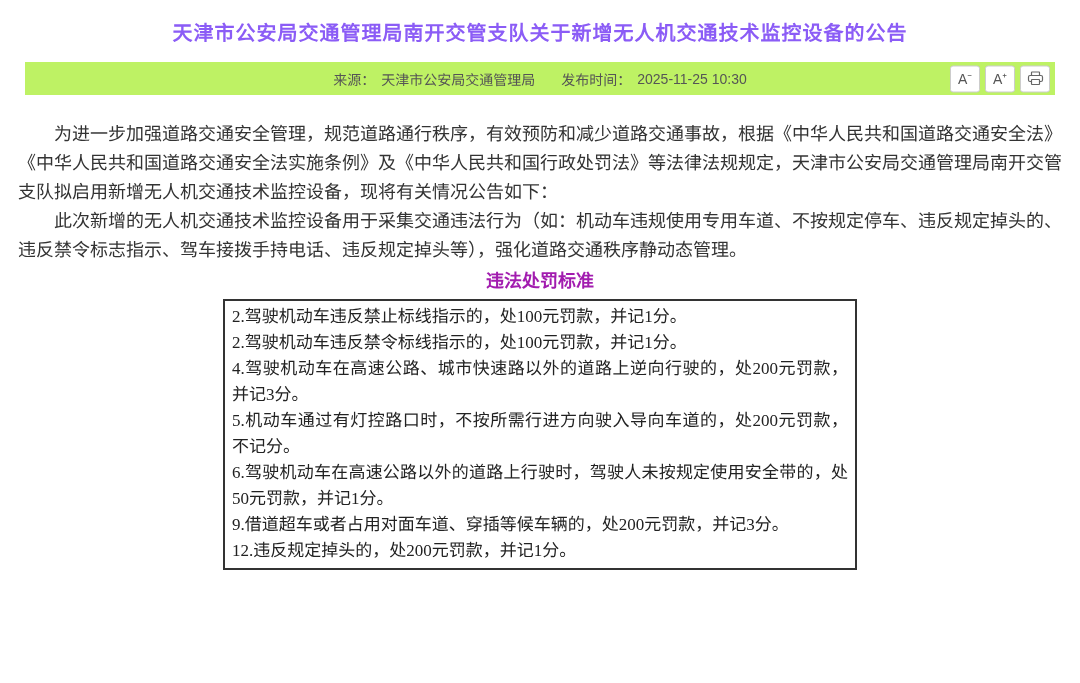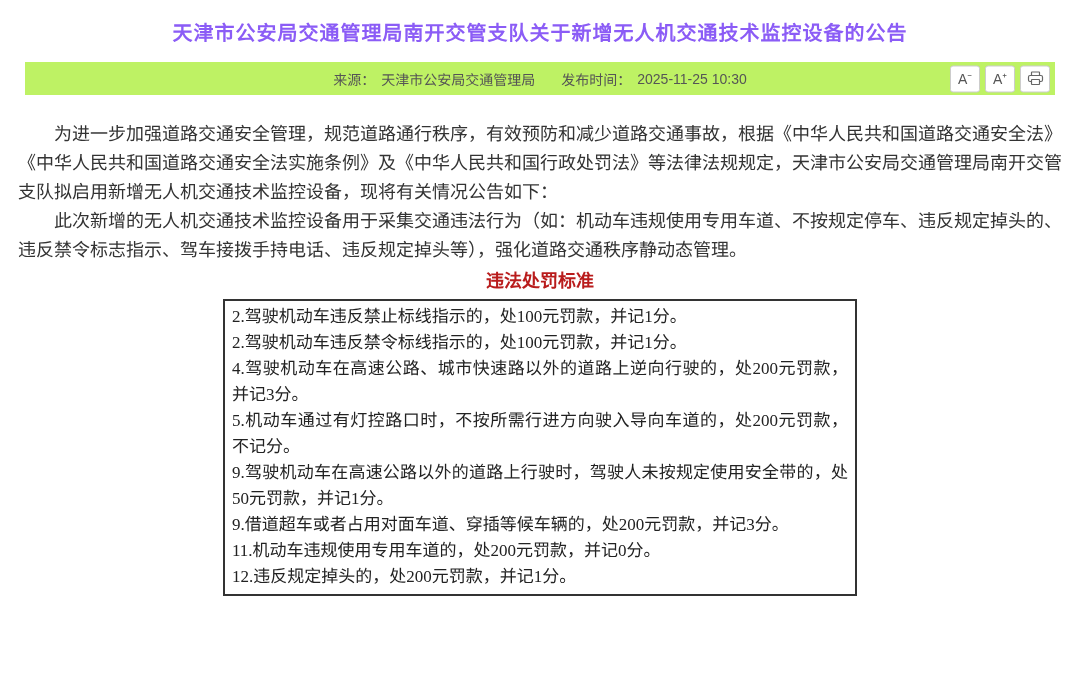--- a/index.html
+++ b/index.html
@@ -60,21 +60,21 @@
     line-height: 29px;
     color: #333333;
     text-align: justify;
     font-family: "Liberation Serif", "DejaVu Serif", serif;
   }
   .content p { text-indent: 2em; }
   .penalty-heading {
     text-align: center;
     font-size: 18px;
     font-weight: bold;
-    color: #b91c1c;
+    color: #a21caf;
     margin: 2px 0 3px 0;
     font-family: "Liberation Serif", "DejaVu Serif", serif;
   }
   .penalty-box {
     width: 634px;
     margin: 0 auto;
     border: 2px solid #333333;
     padding: 3px 7px 4px 7px;
     font-size: 17px;
     line-height: 26px;
@@ -108,18 +108,17 @@
 
 <div class="content">
   <p>为进一步加强道路交通安全管理，规范道路通行秩序，有效预防和减少道路交通事故，根据《中华人民共和国道路交通安全法》《中华人民共和国道路交通安全法实施条例》及《中华人民共和国行政处罚法》等法律法规规定，天津市公安局交通管理局南开交管支队拟启用新增无人机交通技术监控设备，现将有关情况公告如下：</p>
   <p>此次新增的无人机交通技术监控设备用于采集交通违法行为（如：机动车违规使用专用车道、不按规定停车、违反规定掉头的、违反禁令标志指示、驾车接拨手持电话、违反规定掉头等），强化道路交通秩序静动态管理。</p>
   <div class="penalty-heading">违法处罚标准</div>
   <div class="penalty-box">
     <div>2.驾驶机动车违反禁止标线指示的，处100元罚款，并记1分。</div>
     <div>2.驾驶机动车违反禁令标线指示的，处100元罚款，并记1分。</div>
     <div>4.驾驶机动车在高速公路、城市快速路以外的道路上逆向行驶的，处200元罚款，并记3分。</div>
     <div>5.机动车通过有灯控路口时，不按所需行进方向驶入导向车道的，处200元罚款，不记分。</div>
-    <div>9.驾驶机动车在高速公路以外的道路上行驶时，驾驶人未按规定使用安全带的，处50元罚款，并记1分。</div>
+    <div>6.驾驶机动车在高速公路以外的道路上行驶时，驾驶人未按规定使用安全带的，处50元罚款，并记1分。</div>
     <div>9.借道超车或者占用对面车道、穿插等候车辆的，处200元罚款，并记3分。</div>
-    <div>11.机动车违规使用专用车道的，处200元罚款，并记0分。</div>
     <div>12.违反规定掉头的，处200元罚款，并记1分。</div>
   </div>
 </div>
 
 </body></html>

